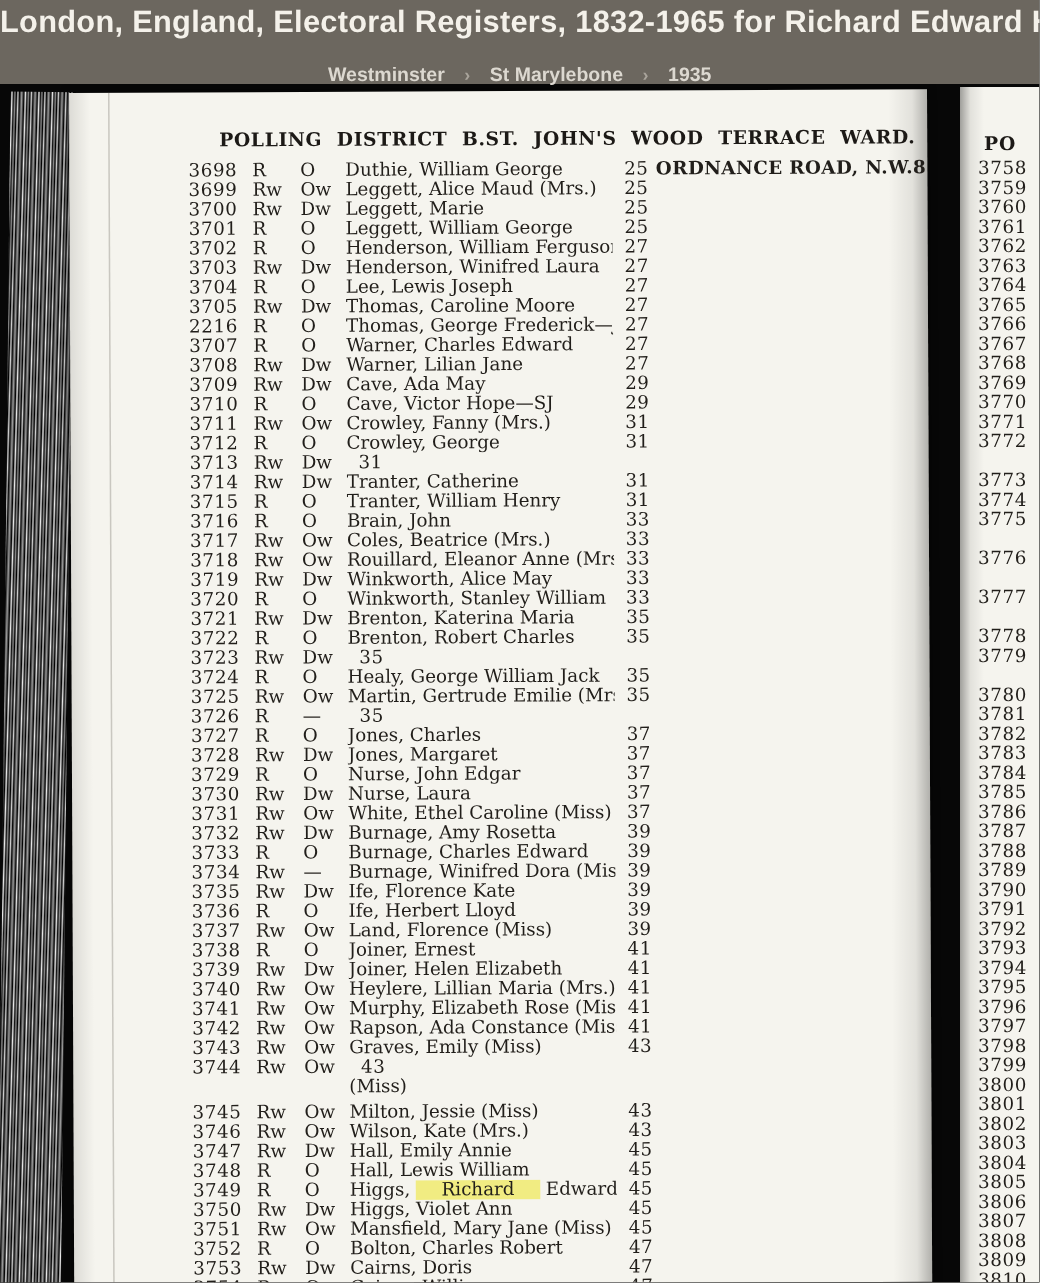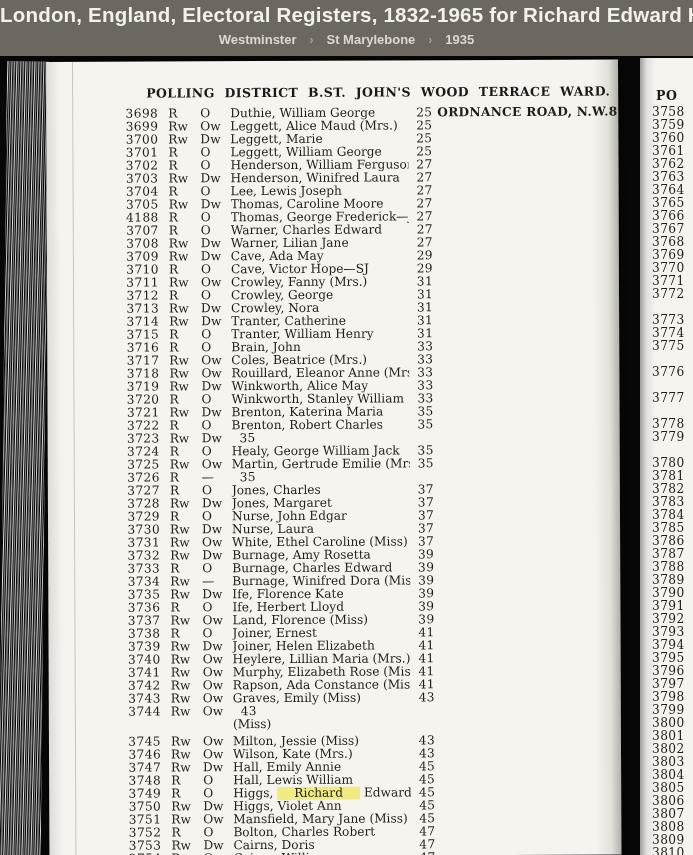--- a/index.html
+++ b/index.html
@@ -12,21 +12,21 @@
   .header {
     position:absolute; top:0; left:0; width:693px; height:56px;
     background:#6c675f; z-index:5;
   }
   .title {
     text-align:center; color:#f4f1ea; font-size:20.5px; font-weight:600;
     padding-top:3px; letter-spacing:0.2px; white-space:nowrap;
   }
   .breadcrumb {
     display:flex; justify-content:center; align-items:center; gap:13px;
-    margin-top:5px; font-size:13px; font-weight:bold; color:#dcd8d0;
+    margin-top:15px; font-size:13px; font-weight:bold; color:#dcd8d0;
   }
   .crumb { cursor:pointer; }
   .crumb-sep { color:#a9a49b; font-size:12px; font-weight:bold; }
 
   
   .viewer {
     position:absolute; top:56px; left:0; width:693px; height:799px;
     background:#070707; overflow:hidden;
   }
 
@@ -176,21 +176,21 @@
           <span class="c-house">27</span>
         </div>
         <div class="row">
           <span class="c-no">3705</span>
           <span class="c-q1">Rw</span>
           <span class="c-q2">Dw</span>
           <span class="c-name">Thomas, Caroline Moore</span>
           <span class="c-house">27</span>
         </div>
         <div class="row">
-          <span class="c-no">4188</span>
+          <span class="c-no">2216</span>
           <span class="c-q1">R</span>
           <span class="c-q2">O</span>
           <span class="c-name">Thomas, George Frederick—J</span>
           <span class="c-house">27</span>
         </div>
         <div class="row">
           <span class="c-no">3707</span>
           <span class="c-q1">R</span>
           <span class="c-q2">O</span>
           <span class="c-name">Warner, Charles Edward</span>
@@ -228,21 +228,20 @@
           <span class="c-no">3712</span>
           <span class="c-q1">R</span>
           <span class="c-q2">O</span>
           <span class="c-name">Crowley, George</span>
           <span class="c-house">31</span>
         </div>
         <div class="row">
           <span class="c-no">3713</span>
           <span class="c-q1">Rw</span>
           <span class="c-q2">Dw</span>
-          <span class="c-name">Crowley, Nora</span>
           <span class="c-house">31</span>
         </div>
         <div class="row">
           <span class="c-no">3714</span>
           <span class="c-q1">Rw</span>
           <span class="c-q2">Dw</span>
           <span class="c-name">Tranter, Catherine</span>
           <span class="c-house">31</span>
         </div>
         <div class="row">

